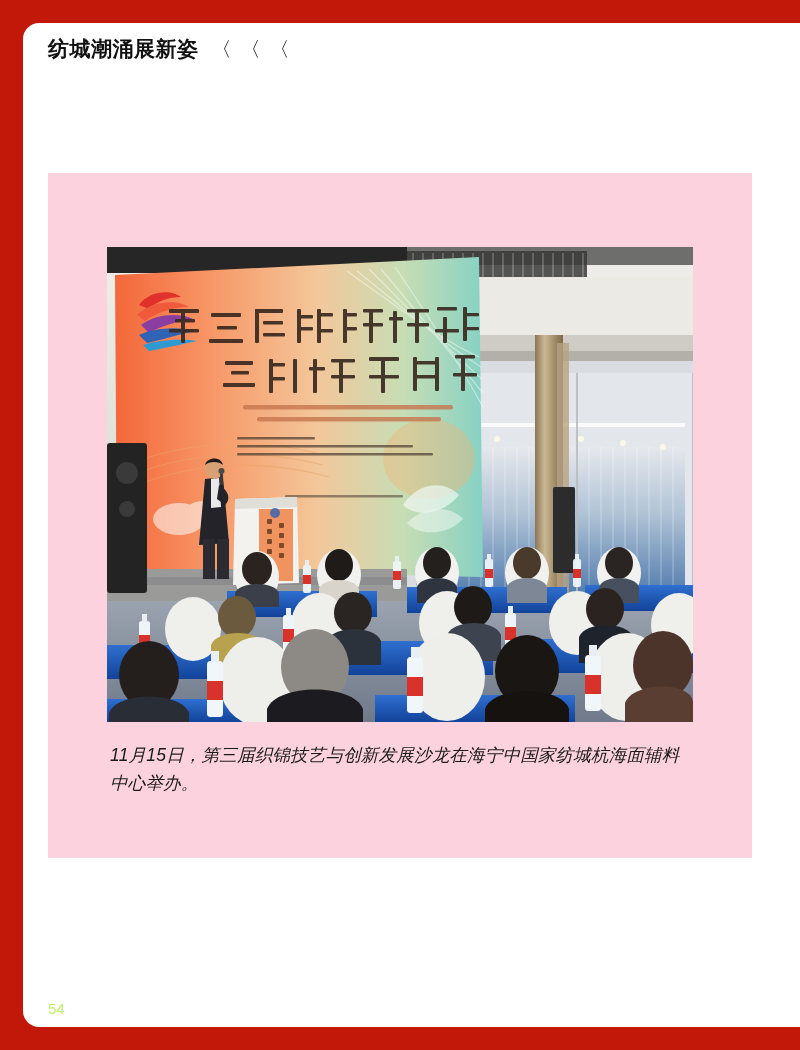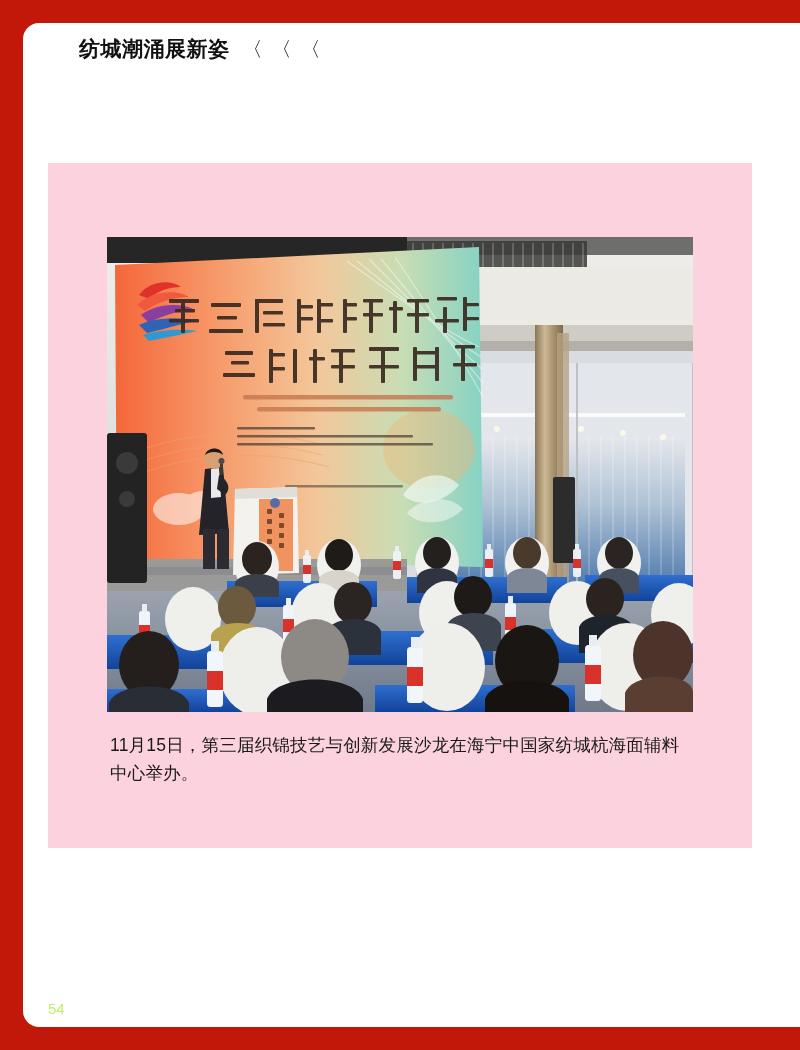--- a/index.html
+++ b/index.html
@@ -58,43 +58,43 @@
     display: flex;
     align-items: center;
     gap: 9px;
   }
   .header-title {
     font-size: 21px;
     font-weight: bold;
     color: #111111;
     letter-spacing: 0.5px;
     white-space: nowrap;
-    margin-left: 31px;
   }
   .chevrons {
     display: flex;
     align-items: center;
     gap: 9px;
     margin-left: 4px;
   }
   .chev {
     font-size: 20px;
     color: #111111;
     line-height: 1;
     font-weight: normal;
   }
 
   
   .card {
     position: absolute;
     left: 48px;
-    top: 163px;
+    top: 173px;
     width: 704px;
     height: 685px;
     background: #fcd2de;
+    font-style: italic;
   }
 
   
   .photo {
     position: absolute;
     left: 59px;   
     top: 74px;    
     width: 586px;
     height: 475px;
     overflow: hidden;

